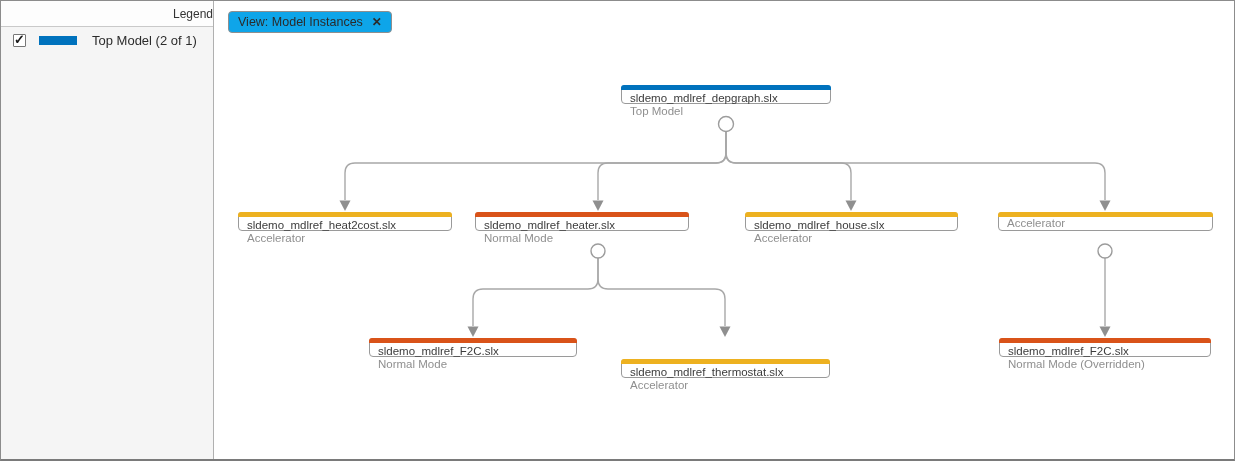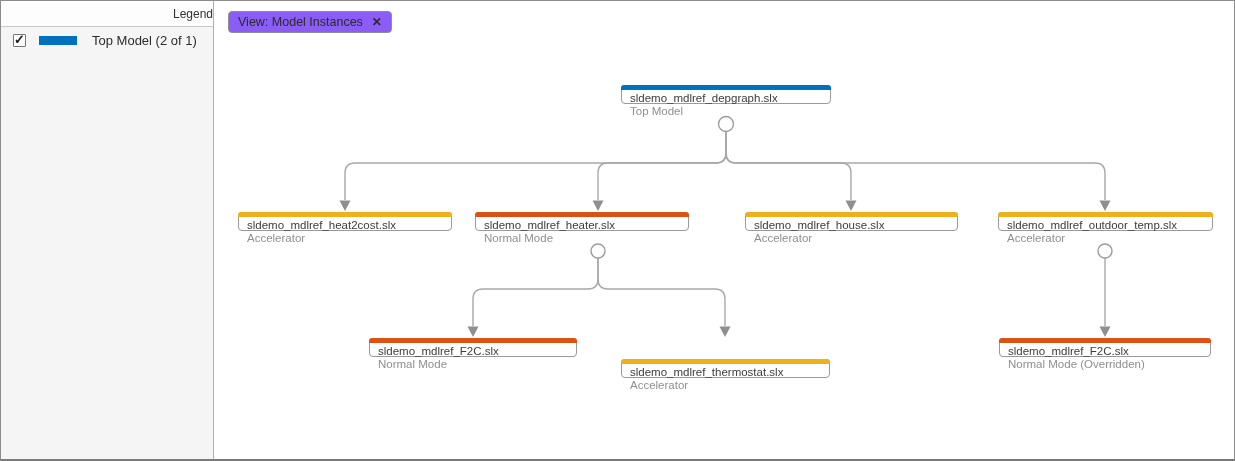--- a/index.html
+++ b/index.html
@@ -34,21 +34,21 @@
     width:38px; height:9px; margin-left:13px; flex:0 0 auto;
   }
   .legend-label { margin-left:15px; font-size:13px; color:#2b2b2b; white-space:nowrap; }
 
   
   #canvas { position:absolute; left:214px; top:0; width:1020px; height:459px; background:#fff; }
 
   #view-chip {
     position:absolute; left:13px; top:10px; height:22px;
     display:inline-flex; align-items:center; padding:0 9px;
-    background:#8b5cf6; border:1px solid #8f8f8f; border-radius:4px;
+    background:#0ea5e9; border:1px solid #8f8f8f; border-radius:4px;
   }
   #view-chip .chip-label { font-size:12.5px; color:#2b2b2b; white-space:nowrap; }
   #view-chip .chip-close { margin-left:9px; font-size:12px; font-weight:bold; color:#2b2b2b; cursor:pointer; line-height:1; }
 
   svg.edges { position:absolute; left:0; top:0; pointer-events:none; }
   .edge { fill:none; stroke:#a8a8a8; stroke-width:1.4; }
   .arrowhead { fill:#8f8f8f; stroke:none; }
   .port-circle { fill:#ffffff; stroke:#9c9c9c; stroke-width:1.4; }
 
   .node {
@@ -109,21 +109,20 @@
     </div>
 
     <div class="node" style="left:530px; top:211px; width:213px;">
       <div class="node-bar" style="background: rgb(237, 177, 32);"></div>
       <div class="node-title">sldemo_mdlref_house.slx</div>
       <div class="node-sub">Accelerator</div>
     </div>
 
     <div class="node" style="left:783px; top:211px; width:215px;">
       <div class="node-bar" style="background: rgb(237, 177, 32);"></div>
-      <div class="node-title">sldemo_mdlref_outdoor_temp.slx</div>
       <div class="node-sub">Accelerator</div>
     </div>
 
     <div class="node" style="left:154px; top:337px; width:208px;">
       <div class="node-bar" style="background: rgb(217, 83, 25);"></div>
       <div class="node-title">sldemo_mdlref_F2C.slx</div>
       <div class="node-sub">Normal Mode</div>
     </div>
 
     <div class="node" style="left:406px; top:337px; width:209px;margin-top:21px;">

